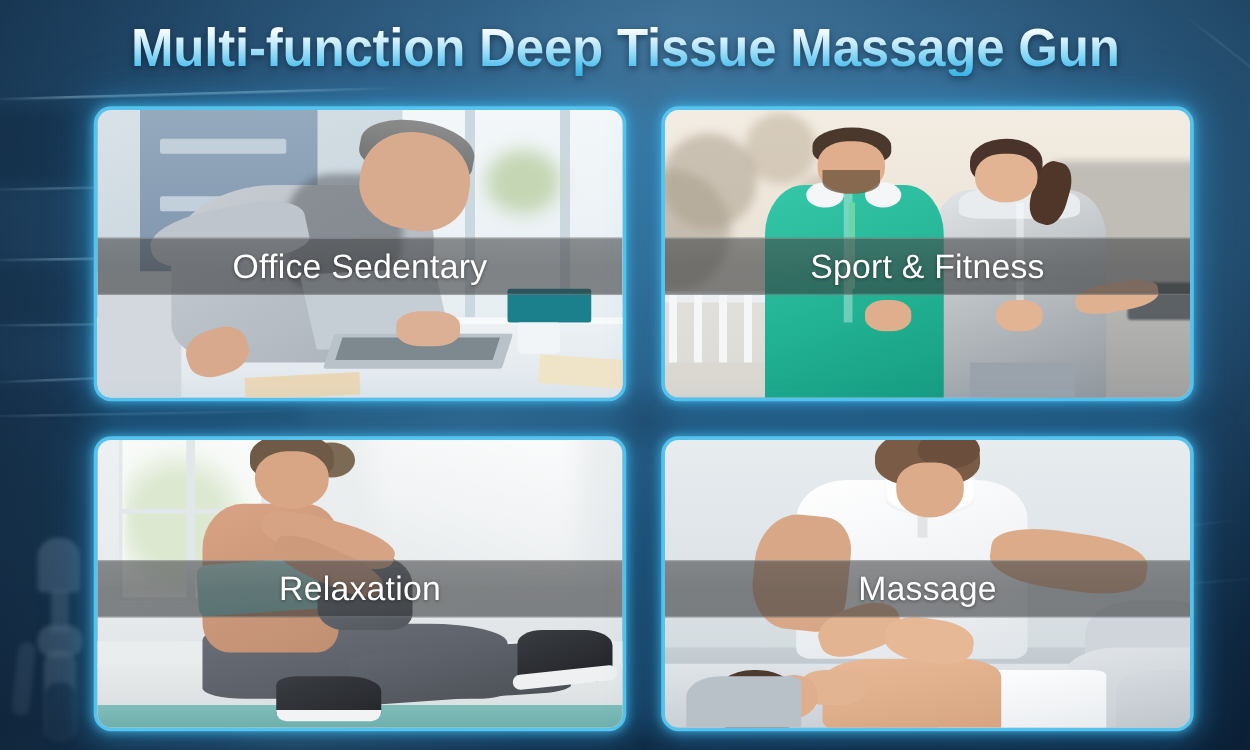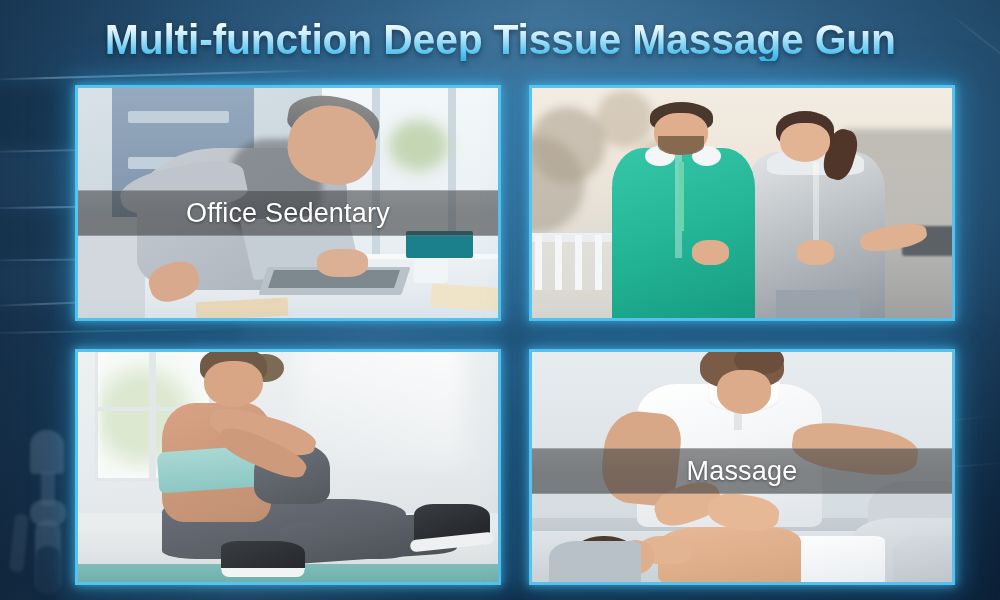--- a/index.html
+++ b/index.html
@@ -113,21 +113,21 @@
     -webkit-background-clip:text;
     background-clip:text;
     color:transparent;
     -webkit-text-fill-color:transparent;
     filter:drop-shadow(0 2px 3px rgba(4,20,38,0.55));
   }
 
   
   .card {
     position:absolute;
-    border-radius:0;
+    border-radius:11px;
     overflow:hidden;
     background:#9fb4c4;
     box-shadow:
       0 0 0 3px rgba(86,198,240,0.95),
       0 0 8px 4px rgba(70,190,240,0.62),
       0 0 20px 8px rgba(54,170,228,0.34),
       0 0 36px 14px rgba(40,150,215,0.18);
   }
   .c-tl { left:78px;  top:88px;  width:420px; height:230px; }
   .c-tr { left:532px; top:88px;  width:420px; height:230px; }
@@ -368,20 +368,23 @@
       <div class="ly tr-mzip"></div>
       <div class="ly tr-mcord"></div>
       <div class="ly tr-mhpb"></div>
       <div class="ly tr-mhp1"></div>
       <div class="ly tr-mhp2"></div>
       <div class="ly tr-mhair"></div>
       <div class="ly tr-mface"></div>
       <div class="ly tr-mbeard"></div>
       <div class="ly tr-mhand"></div>
     </div>
+    <div class="band band-tr">
+      <span class="band-label">Sport &amp; Fitness</span>
+    </div>
   </div>
 
   <div class="card c-bl">
     <div class="photo">
       <div class="ly bl-room"></div>
       <div class="ly bl-win"></div>
       <div class="ly bl-wingl"></div>
       <div class="ly bl-mulv"></div>
       <div class="ly bl-mulh"></div>
       <div class="ly bl-beam"></div>
@@ -396,20 +399,23 @@
       <div class="ly bl-arm"></div>
       <div class="ly bl-arm2"></div>
       <div class="ly bl-bun"></div>
       <div class="ly bl-hair"></div>
       <div class="ly bl-face"></div>
       <div class="ly bl-shoe1"></div>
       <div class="ly bl-sole1"></div>
       <div class="ly bl-shoe2"></div>
       <div class="ly bl-sole2"></div>
     </div>
+    <div class="band band-bl">
+      <span class="band-label">Relaxation</span>
+    </div>
   </div>
 
   <div class="card c-br">
     <div class="photo">
       <div class="ly br-bg"></div>
       <div class="ly br-bed"></div>
       <div class="ly br-sheet"></div>
       <div class="ly br-chair"></div>
       <div class="ly br-cpant"></div>
       <div class="ly br-cpant2"></div>

